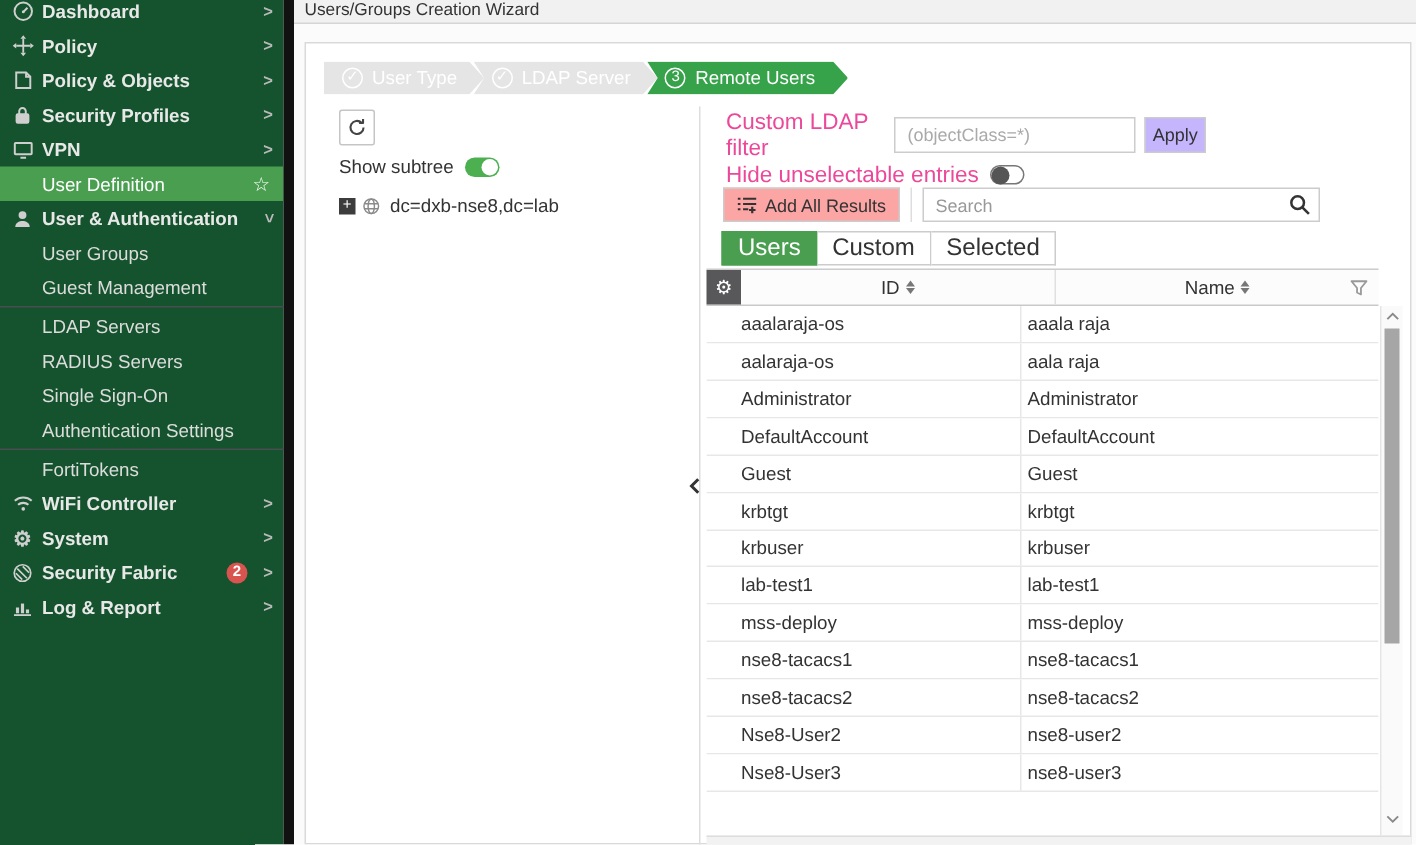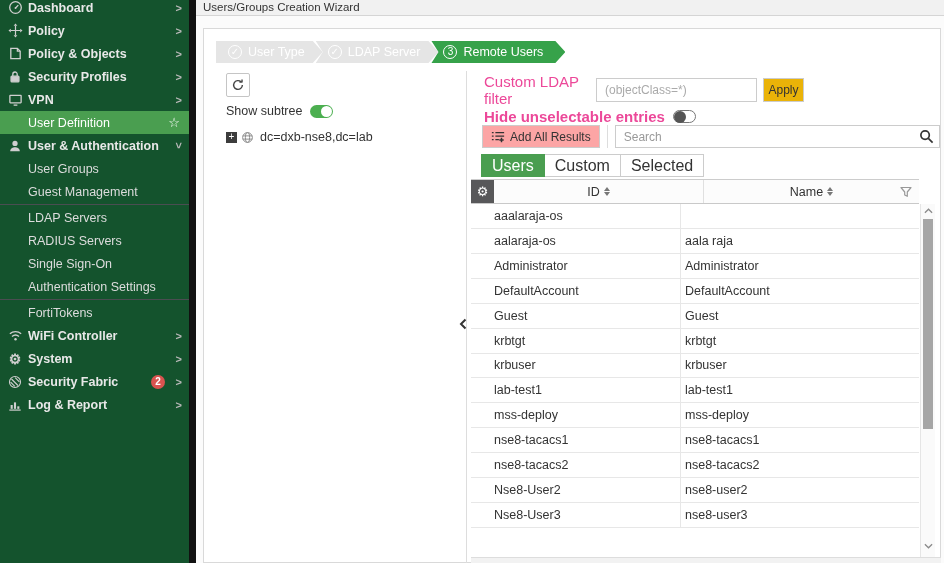--- a/index.html
+++ b/index.html
@@ -51,26 +51,26 @@
   
   #vdivider { position:absolute; left:262px; top:42px; width:1px; height:514px; background:#ddd; }
   #collapse-handle { position:absolute; left:255px; top:288px; width:10px; height:14px; color:#333; cursor:pointer; display:flex; align-items:center; }
 
   
   .rp-label { font-size:15px; color:#ec4899; }
   #filter-row { position:absolute; left:280px; top:49px; height:24px; display:flex; align-items:center; }
   #filter-label { width:112px; }
   #filter-input { width:161px; height:24px; border:1px solid #ccc; padding:0 8px; font-size:12px; font-family:inherit; color:#333; margin-left:0; }
   #filter-input::placeholder { color:#aaa; }
-  #apply-btn { width:41px; height:24px; border:1px solid #ccc; background:#eab308; font-size:12px; font-family:inherit; color:#333; margin-left:6px; cursor:pointer; }
-  #hide-row { position:absolute; left:280px; top:80px; height:15px; display:flex; align-items:center; gap:8px;font-weight:bold; }
+  #apply-btn { width:41px; height:24px; border:1px solid #ccc; background:#c4b5fd; font-size:12px; font-family:inherit; color:#333; margin-left:6px; cursor:pointer; }
+  #hide-row { position:absolute; left:280px; top:80px; height:15px; display:flex; align-items:center; gap:8px; }
   #toolbar-row { position:absolute; left:278px; top:96px; height:23px; display:flex; align-items:center; }
   #add-all-btn { height:23px; border:1px solid #ccc; background:#fca5a5; display:flex; align-items:center; gap:5px; padding:0 8px; font-size:12px; color:#333; cursor:pointer; }
   #toolbar-sep { width:1px; height:23px; background:#ddd; margin:0 7px; }
-  #search-wrap { position:relative; width:325px; height:23px; }
+  #search-wrap { position:relative; width:265px; height:23px; }
   #search-input { width:100%; height:23px; border:1px solid #ccc; padding:0 26px 0 8px; font-size:12px; font-family:inherit; color:#333; }
   #search-input::placeholder { color:#999; }
   #search-icon-btn { position:absolute; right:6px; top:4px; width:15px; height:15px; color:#333; cursor:pointer; }
 
   
   #tabs { position:absolute; left:277px; top:125px; display:flex; }
   .tab { height:23px; border:1px solid #ccc; border-left:none; background:#fff; display:flex; align-items:center; padding:0 10px; font-size:16px; color:#333; cursor:pointer; }
   .tab:first-child { border-left:1px solid #ccc; }
   .tab.active { background:#4a9e50; border-color:#4a9e50; color:#fff; }
 
@@ -347,20 +347,21 @@
           </span>
         <svg id="filter-funnel" viewBox="0 0 12 12" fill="none" stroke="currentColor" stroke-width="1.2">
           <path d="M1 1.5h10L7.3 6v4.3L4.7 9V6L1 1.5z" stroke-linejoin="round"></path>
         </svg>
       </div>
     </div>
 
     <div id="table-body">
         <div class="tbl-row">
           <span class="cell id">aaalaraja-os</span>
+          <span class="cell name">aaala raja</span>
         </div>
         <div class="tbl-row">
           <span class="cell id">aalaraja-os</span>
           <span class="cell name">aala raja</span>
         </div>
         <div class="tbl-row">
           <span class="cell id">Administrator</span>
           <span class="cell name">Administrator</span>
         </div>
         <div class="tbl-row">

